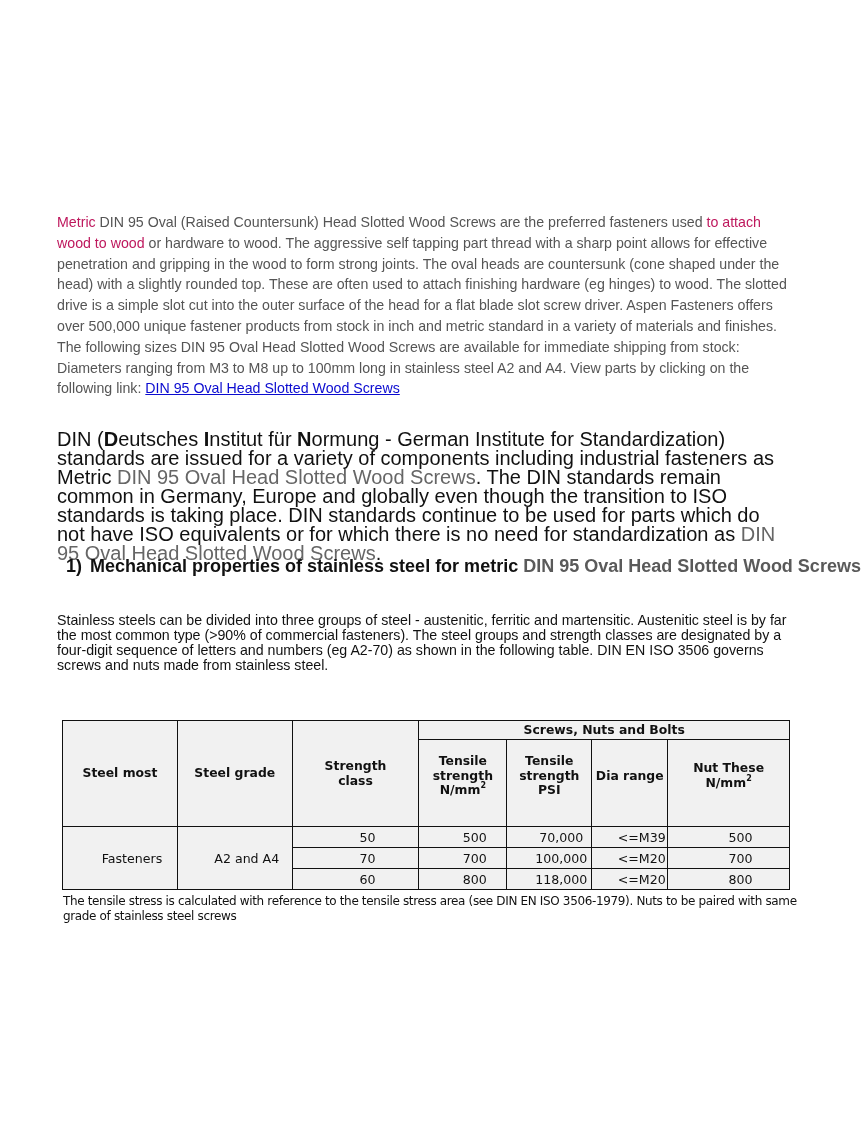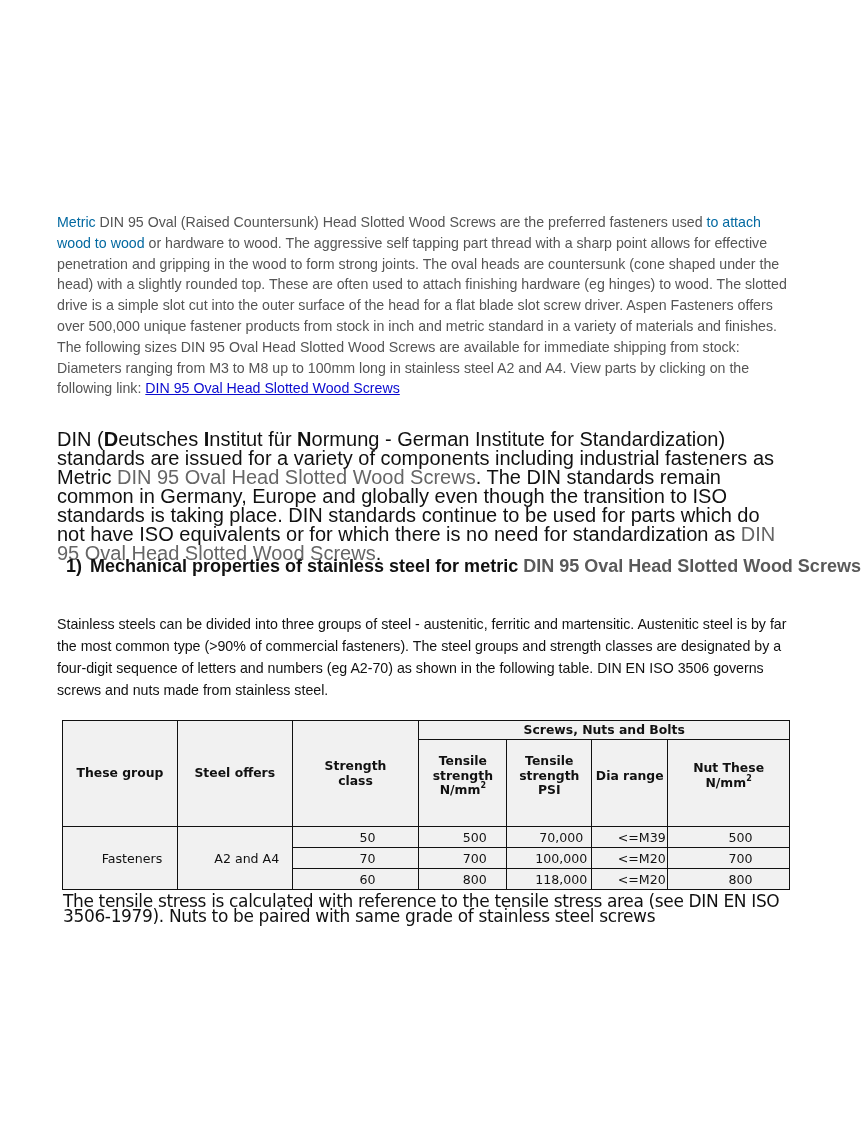--- a/index.html
+++ b/index.html
@@ -1,32 +1,32 @@
 <!DOCTYPE html>
 <html><head>
 <meta charset="utf-8">
 <style>
   html, body { margin:0; padding:0; background:#ffffff; }
   body { width:866px; height:1122px; position:relative; overflow:hidden; font-family:"Liberation Sans", sans-serif; color:#1a1a1a; }
   .p1 { position:absolute; left:57px; top:212px; width:740px; font-size:14.2px; line-height:20.8px; color:#555555; }
-  .p1 .dk { color:#0369a1; }
+  .p1 .dk { color:#be185d; }
   .p1 a { color:#0b0bd0; text-decoration:underline; }
   .p2 { position:absolute; left:57px; top:430px; width:735px; font-size:20px; line-height:19px; color:#111111; }
   .p2 .gr { color:#666666; }
   .p2 b { font-weight:bold; }
   .h1 { position:absolute; left:66px; top:556px; font-size:18px; font-weight:bold; color:#111111; white-space:nowrap; }
   .h1 .num { display:inline-block; width:24px; }
   .h1 .gr { color:#5a5a5a; }
-  .p3 { position:absolute; left:57px; top:613px; width:735px; font-size:14.2px; line-height:22px; color:#111111; }
+  .p3 { position:absolute; left:57px; top:613px; width:735px; font-size:14.2px; line-height:15px; color:#111111; }
   table.spec { position:absolute; left:62px; top:720px; width:728px; border-collapse:collapse; background:#f1f1f1; font-family:"DejaVu Sans", sans-serif; font-size:12.4px; color:#111111; }
   table.spec td, table.spec th { border:1.5px solid #111111; text-align:center; vertical-align:middle; padding:0; }
   table.spec th { font-weight:bold; line-height:14.5px;margin-top:48px; }
   table.spec td { height:20px; font-size:12.6px;padding-left:24px; }
   sup { font-size:8px; vertical-align:6px; line-height:0; }
-  .note { position:absolute; left:63px; top:894px; width:740px; font-size:17px; line-height:15px; color:#111111; font-family:"DejaVu Sans", sans-serif; letter-spacing:-0.35px; }
+  .note { position:absolute; left:63px; top:894px; width:740px; font-size:12px; line-height:15px; color:#111111; font-family:"DejaVu Sans", sans-serif; letter-spacing:-0.35px; }
 </style>
 </head>
 <body>
 
 <div class="p1">
   <span class="dk">Metric</span><span> DIN 95 Oval (Raised Countersunk) Head Slotted Wood Screws are the preferred fasteners used </span><span class="dk">to attach wood to wood</span><span> or hardware to wood. The aggressive self tapping part thread with a sharp point allows for effective penetration and gripping in the wood to form strong joints.  The oval heads are countersunk (cone shaped under the head) with a slightly rounded top. These are often used to attach finishing hardware (eg hinges) to wood. The slotted drive is a simple slot cut into the outer surface of the head for a flat blade slot screw driver.  Aspen Fasteners offers over 500,000 unique fastener products from stock in inch and metric standard in a variety of materials and finishes. The following sizes </span><span>DIN 95 Oval Head Slotted Wood Screws</span><span> are available for immediate shipping from stock: Diameters ranging from M3 to M8 up to 100mm long  in stainless steel A2 and A4. View parts by clicking on the following link: </span><a>DIN 95 Oval Head Slotted Wood Screws</a>
 </div>
 
 <div class="p2">
   <span>DIN (</span><b>D</b><span>eutsches </span><b>I</b><span>nstitut für </span><b>N</b><span>ormung - German Institute for  Standardization) standards are issued for a variety of components including industrial fasteners as Metric </span><span class="gr">DIN 95 Oval Head Slotted Wood Screws</span><span>. The DIN standards remain common in Germany, Europe and globally  even though the transition to ISO standards is taking place. DIN standards continue to be used for parts which do not have ISO equivalents or for which there is no need for standardization as </span><span class="gr">DIN 95 Oval Head Slotted Wood Screws</span><span>.</span>
@@ -43,22 +43,22 @@
     <col style="width:115px">
       <col style="width:115px">
       <col style="width:127px">
       <col style="width:88px">
       <col style="width:85px">
       <col style="width:76px">
       <col style="width:122px">
   </colgroup>
   <tbody>
       <tr style="height:19px">
-    <th rowspan="2">These group</th>
-    <th rowspan="2">Steel offers</th>
+    <th rowspan="2">Steel most</th>
+    <th rowspan="2">Steel grade</th>
     <th rowspan="2"><span>Strength</span><br><span>class</span></th>
     <th colspan="4">Screws, Nuts and Bolts</th>
   </tr>
   <tr style="height:87px">
     <th><span>Tensile</span><br><span>strength</span><br><span>N/mm</span><sup>2</sup><br><br></th>
     <th><span>Tensile</span><br><span>strength</span><br><span>PSI</span><br><br></th>
     <th><span>Dia range</span><br><br></th>
     <th><span>Nut These</span><br><span>N/mm</span><sup>2</sup><br><br></th>
   </tr>
   <tr>

